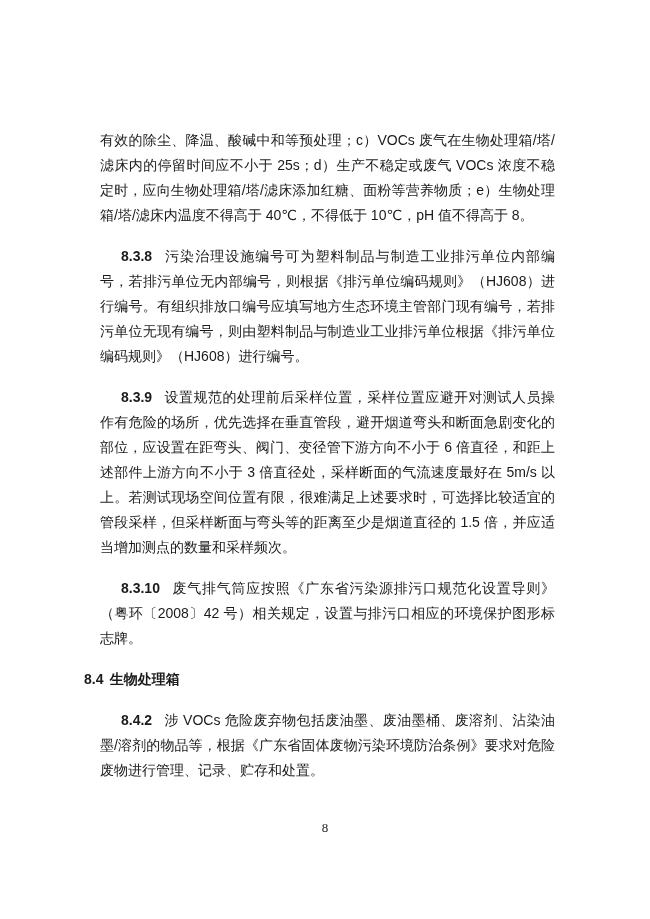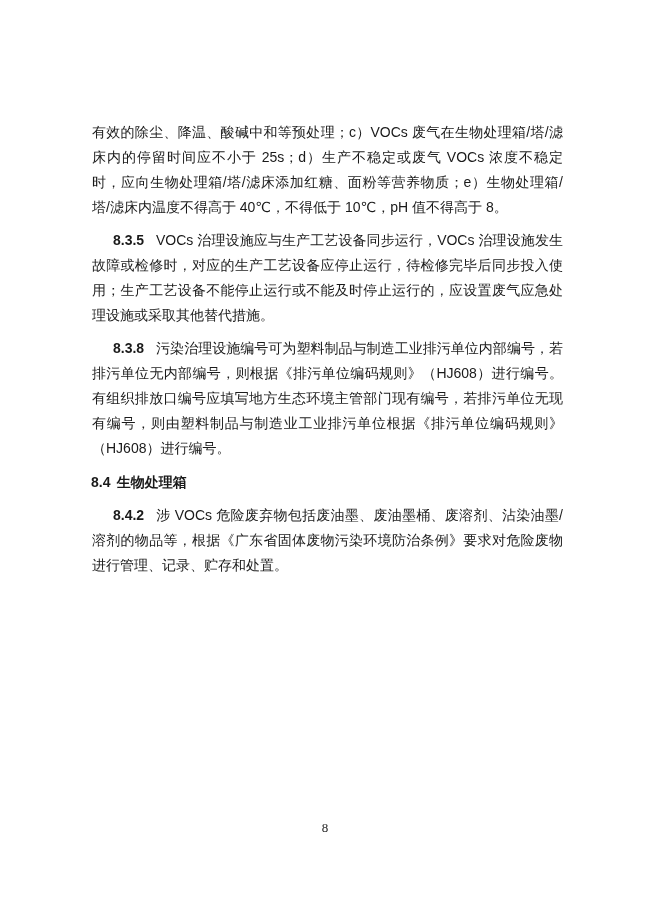--- a/index.html
+++ b/index.html
@@ -23,71 +23,73 @@
     left: 84px;
     top: 112px;
     width: 487px;
     color: #1a1a1a;
     font-family: "Liberation Sans", "DejaVu Sans", sans-serif;
     font-size: 14px;
     line-height: 25px;
     text-align: justify;
   }
   .para {
-    margin: 8px;
+    margin: 16px;
     padding: 0;
   }
   .clause {
     text-indent: 1.5em;
   }
   .num {
     font-weight: 600;
     margin-right: 0.85em;
     white-space: nowrap;
   }
   .heading {
     margin: 9px 0 5px 0;
     font-weight: 700;
     text-indent: 0;
     text-align: left;
   }
   .heading .num {
     margin-right: 0.45em;
-    margin-left: 7px;
   }
   .page-number {
     position: absolute;
     top: 820px;
     left: 0;
     width: 100%;
     text-align: center;
     font-family: "Liberation Serif", "DejaVu Serif", serif;
     font-size: 13px;
     color: #222222;
   }
 </style>
 </head>
 <body>
 
 <div class="page">
   <div class="content">
 
     <p class="para">有效的除尘、降温、酸碱中和等预处理；c）VOCs 废气在生物处理箱/塔/滤床内的停留时间应不小于 25s；d）生产不稳定或废气 VOCs 浓度不稳定时，应向生物处理箱/塔/滤床添加红糖、面粉等营养物质；e）生物处理箱/塔/滤床内温度不得高于 40℃，不得低于 10℃，pH 值不得高于 8。</p>
 
-    <p class="para clause">
-      <span class="num">8.3.5</span><span>VOCs 治理设施应与生产工艺设备同步运行，VOCs 治理设施发生故障或检修时，对应的生产工艺设备应停止运行，待检修完毕后同步投入使用；生产工艺设备不能停止运行或不能及时停止运行的，应设置废气应急处理设施或采取其他替代措施。</span>
-    </p>
 
 
 
     <p class="para clause">
       <span class="num">8.3.8</span><span>污染治理设施编号可为塑料制品与制造工业排污单位内部编号，若排污单位无内部编号，则根据《排污单位编码规则》（HJ608）进行编号。有组织排放口编号应填写地方生态环境主管部门现有编号，若排污单位无现有编号，则由塑料制品与制造业工业排污单位根据《排污单位编码规则》（HJ608）进行编号。</span>
     </p>
 
+    <p class="para clause">
+      <span class="num">8.3.9</span><span>设置规范的处理前后采样位置，采样位置应避开对测试人员操作有危险的场所，优先选择在垂直管段，避开烟道弯头和断面急剧变化的部位，应设置在距弯头、阀门、变径管下游方向不小于 6 倍直径，和距上述部件上游方向不小于 3 倍直径处，采样断面的气流速度最好在 5m/s 以上。若测试现场空间位置有限，很难满足上述要求时，可选择比较适宜的管段采样，但采样断面与弯头等的距离至少是烟道直径的 1.5 倍，并应适当增加测点的数量和采样频次。</span>
+    </p>
 
+    <p class="para clause">
+      <span class="num">8.3.10</span><span>废气排气筒应按照《广东省污染源排污口规范化设置导则》（粤环〔2008〕42 号）相关规定，设置与排污口相应的环境保护图形标志牌。</span>
+    </p>
 
     <p class="para heading">
       <span class="num">8.4</span><span>生物处理箱</span>
     </p>
 
 
     <p class="para clause">
       <span class="num">8.4.2</span><span>涉 VOCs 危险废弃物包括废油墨、废油墨桶、废溶剂、沾染油墨/溶剂的物品等，根据《广东省固体废物污染环境防治条例》要求对危险废物进行管理、记录、贮存和处置。</span>
     </p>
 

